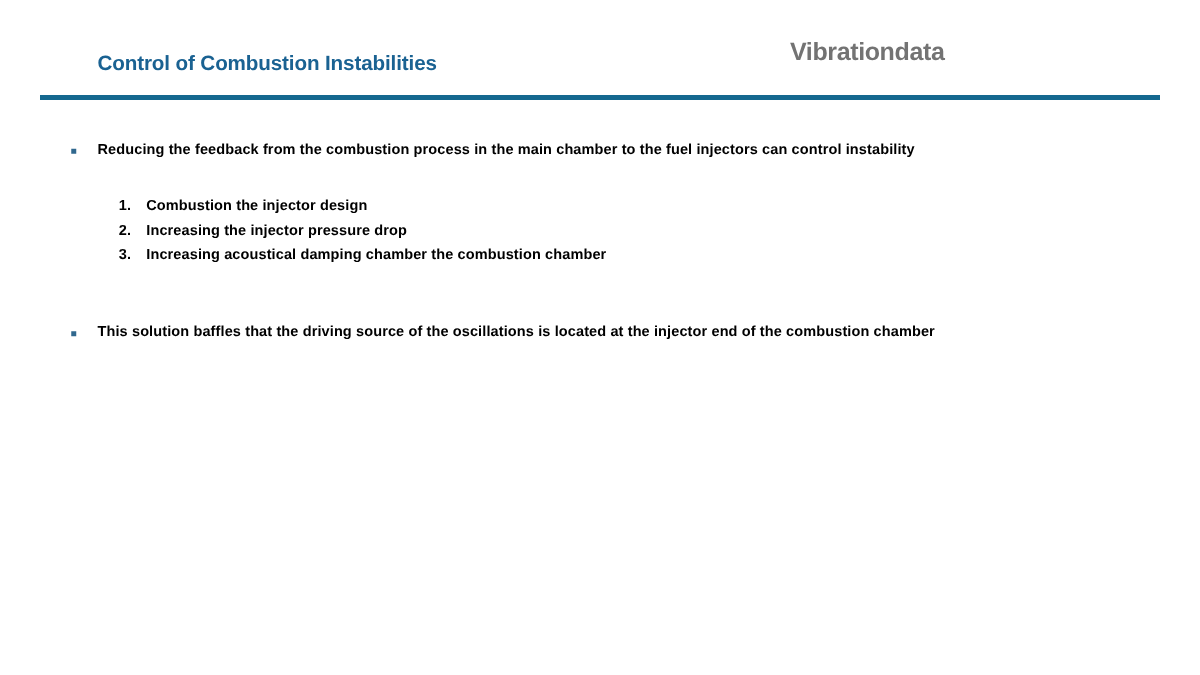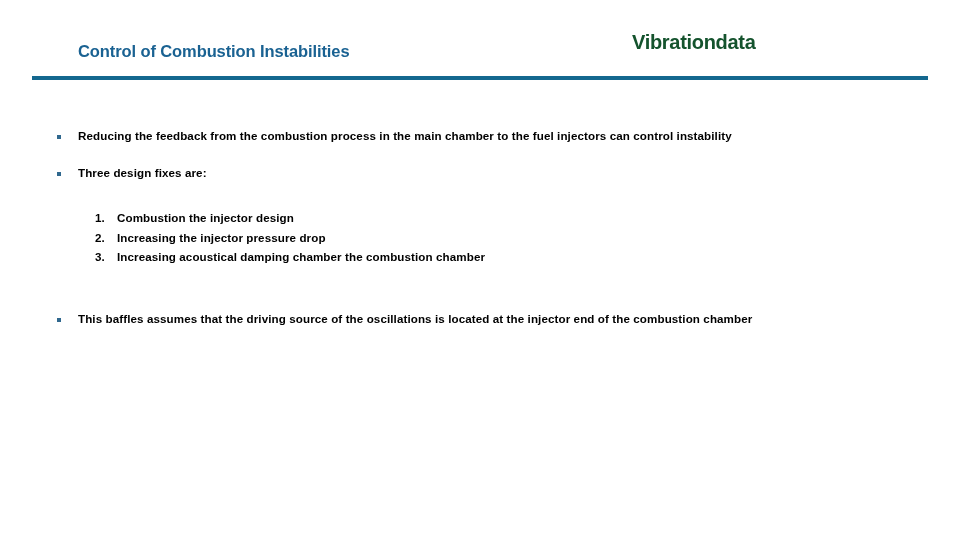--- a/index.html
+++ b/index.html
@@ -41,39 +41,38 @@
     white-space: nowrap;
     margin-left: 44px;
   }
   .brand-logo {
     position: absolute;
     left: 632px;
     top: 31px;
     font-size: 20px;
     font-weight: bold;
     letter-spacing: -0.3px;
-    color: #14532d;
+    color: #737373;
     white-space: nowrap;
   }
   .header-rule {
     position: absolute;
     left: 32px;
     top: 76px;
     width: 896px;
     height: 4px;
     background: #14688F;
   }
 
   
   .content {
     position: absolute;
     left: 0;
     top: 110px;
     width: 932px;
-    margin-top: 16px;
   }
 
   .bullet-row {
     position: relative;
     padding-left: 78px;
     margin-bottom: 18px;
   }
   .bullet-marker {
     position: absolute;
     left: 57px;
@@ -133,24 +132,20 @@
     <div class="header-rule"></div>
   </div>
 
   <div class="content">
 
     <div class="bullet-row">
       <span class="bullet-marker"></span>
       <div class="bullet-text wide">Reducing the feedback from the combustion process in the main chamber to the fuel injectors can control instability</div>
     </div>
 
-    <div class="bullet-row">
-      <span class="bullet-marker"></span>
-      <div class="bullet-text">Three design fixes are:</div>
-    </div>
 
     <ol class="numbered-list">
       <li class="numbered-item">
         <span class="numbered-index">1.</span>
         <span>Combustion the injector design</span>
       </li>
       <li class="numbered-item">
         <span class="numbered-index">2.</span>
         <span>Increasing the injector pressure drop</span>
       </li>
@@ -158,17 +153,17 @@
         <span class="numbered-index">3.</span>
         <span>Increasing acoustical damping chamber the combustion chamber</span>
       </li>
     </ol>
 
 
     <div class="spacer-sm"></div>
 
     <div class="bullet-row">
       <span class="bullet-marker"></span>
-      <div class="bullet-text">This baffles assumes that the driving source of the oscillations is located at the injector end of the combustion chamber</div>
+      <div class="bullet-text">This solution baffles that the driving source of the oscillations is located at the injector end of the combustion chamber</div>
     </div>
 
   </div>
 </div>
 
 </body></html>

